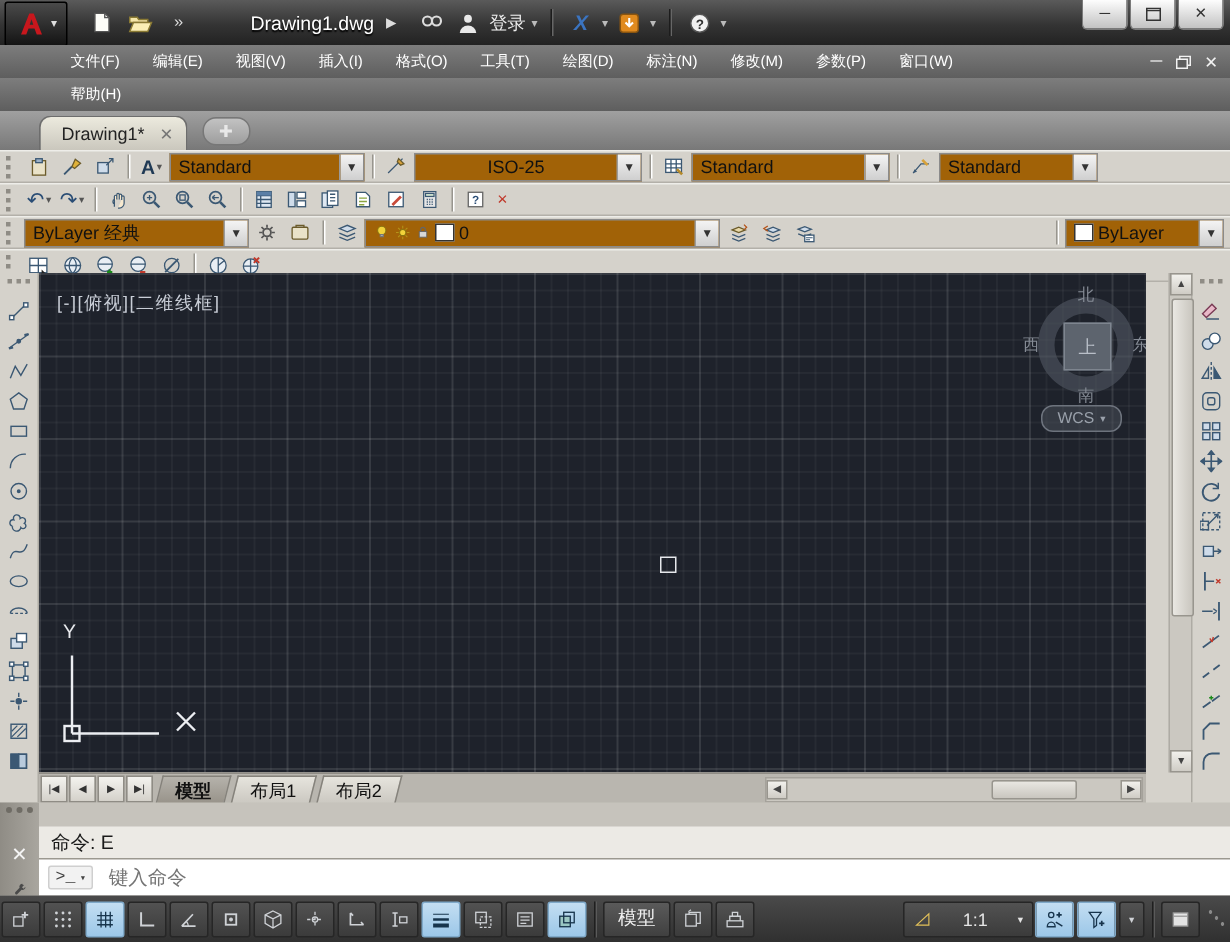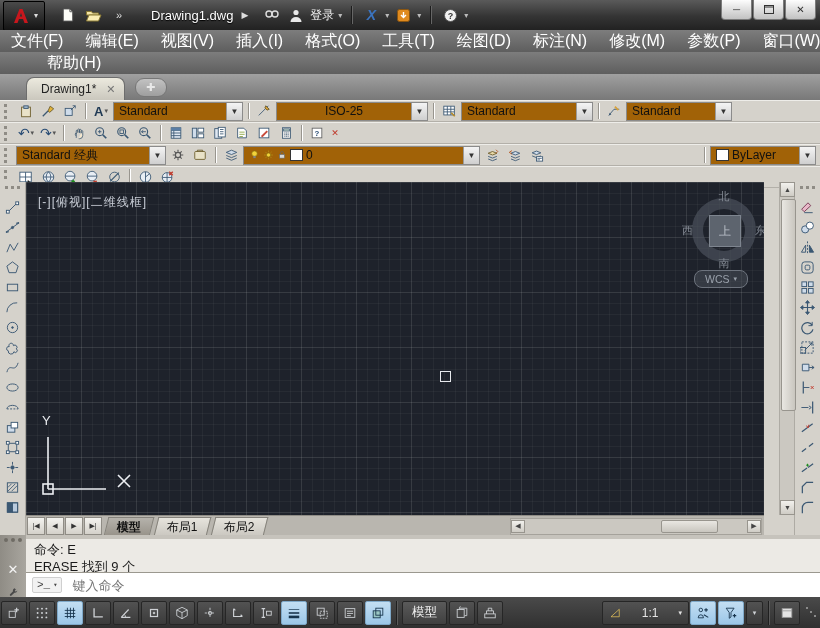--- a/index.html
+++ b/index.html
@@ -9,40 +9,40 @@
   svg{display:block}
 
   
   .titlebar{position:absolute;left:0;top:0;width:820px;height:30px;
     background:linear-gradient(#5a5a5a,#343434 55%,#222);display:flex;align-items:center;}
   .acad-logo{width:40px;height:28px;margin:1px 2px 0 3px;display:flex;align-items:center;justify-content:center;
     background:linear-gradient(#4a4a4a,#141414);border:1px solid #000;border-radius:2px;}
   .logo-arrow{color:#ddd;font-size:8px;margin-left:2px}
   .qat{display:flex;align-items:center;gap:6px;margin-left:10px}
   .qbtn{width:20px;height:20px;display:flex;align-items:center;justify-content:center}
-  .tb-title{color:#fff;font-size:13px;margin-left:22px;text-shadow:0 1px 1px #000;white-space:nowrap}
+  .tb-title{color:#fff;font-size:13px;margin-left:38px;text-shadow:0 1px 1px #000;white-space:nowrap}
   .tb-arrow{color:#ddd;font-size:9px;margin:0 6px 0 8px}
   .searchbox{width:178px;height:19px;background:#fff;border:1px solid #2a2a2a;border-radius:2px;
     display:flex;align-items:center;padding:0 4px}
   .searchbox input{border:0;outline:0;width:100%;font-style:italic;font-size:11.5px;color:#555;
     font-family:inherit;background:transparent}
   .trow{display:flex;align-items:center;gap:4px;margin-left:8px;color:#ddd}
   .signin{color:#eee;font-size:12px}
   .mini-arrow{color:#bbb;font-size:8px}
   .tsep{width:1px;height:18px;background:#1c1c1c;box-shadow:1px 0 0 #666;margin:0 5px}
   .winbtns{position:absolute;right:4px;top:0;display:flex}
   .wbtn{width:29px;height:19px;margin-left:1px;border:1px solid #7a7a7a;border-top:0;
     border-radius:0 0 4px 4px;background:linear-gradient(#fdfdfd,#d9d9d9 60%,#c2c2c2);
     display:flex;align-items:center;justify-content:center;color:#333;font-size:10px}
 
   
   .menurow{position:absolute;left:0;width:820px;height:22px;
     background:linear-gradient(#7d7d7d,#5e5e5e);display:flex;align-items:center;color:#fff;}
   .menurow.r1{top:30px}.menurow.r2{top:52px;border-bottom:1px solid #4c4c4c}
-  .menuitem{padding:0 11px;height:22px;display:flex;align-items:center;font-size:16px;white-space:nowrap}
+  .menuitem{padding:0 11px;height:22px;display:flex;align-items:center;font-size:10px;white-space:nowrap}
   .menurow .lead{width:36px}
   .docctrl{margin-left:auto;display:flex;align-items:center;gap:9px;padding-right:8px;color:#f2f2f2}
   .docctrl span{font-size:11px}
 
   
   .filetabs{position:absolute;left:0;top:74px;width:820px;height:26px;
     background:linear-gradient(#a0a0a0,#787878);display:flex;align-items:flex-end}
   .ftab{margin-left:26px;height:22px;padding:0 8px 0 14px;display:flex;align-items:center;gap:10px;
     background:linear-gradient(#eceade,#cac7bd);border:1px solid #6d6d6d;border-bottom:0;
     border-radius:8px 8px 0 0;color:#222;font-size:12px}
@@ -124,28 +124,28 @@
     background:linear-gradient(#f2f1ed,#cfccc5);border:1px solid #98958e;box-sizing:border-box}
   .hthumb{position:absolute;left:150px;width:55px;height:11px;top:1px;
     background:linear-gradient(#e9e7e2,#c9c6bf);border:1px solid #98958e;border-radius:2px}
 
   
   .cmdwin{position:absolute;left:0;top:535px;width:820px;height:62px;background:#c6c3bc}
   .cmd-left{position:absolute;left:0;top:0;width:26px;height:62px;background:linear-gradient(90deg,#8f8c85,#a9a69f);
     display:flex;flex-direction:column;align-items:center}
   .cmd-close{color:#f4f4f4;font-size:13px;margin-top:16px;font-weight:bold}
   .cmd-grip{width:18px;height:6px;border-top:4px dotted #6f6c65;margin-top:3px}
-  .cmd-hist{position:absolute;left:26px;top:4px;width:794px;height:37px;background:#eceae5;
+  .cmd-hist{position:absolute;left:26px;top:16px;width:794px;height:37px;background:#eceae5;
     color:#1a1a1a;font-size:13px;padding:2px 0 0 8px;box-sizing:border-box;line-height:17px}
   .cmd-inputrow{position:absolute;left:26px;top:37px;width:794px;height:25px;background:#fff;
     border-top:1px solid #9b988f;display:flex;align-items:center;padding-left:6px;box-sizing:border-box}
   .prompt-chip{display:flex;align-items:center;gap:3px;color:#444;font-size:11px;
     border:1px solid #cfcfcf;background:#f2f2f2;border-radius:2px;padding:1px 4px;margin-right:8px;
     font-family:"Liberation Mono","DejaVu Sans Mono",monospace}
-  .cmd-inputrow input{border:0;outline:0;flex:1;font-size:13px;color:#333;font-family:Liberation Sans, sans-serif}
+  .cmd-inputrow input{border:0;outline:0;flex:1;font-size:13px;color:#333;font-family:Liberation Mono, monospace}
 
   
   .statusbar{position:absolute;left:0;top:597px;width:820px;height:31px;
     background:linear-gradient(#4a4a4a,#303030);display:flex;align-items:center;color:#d6d6d6}
   .coords{font-size:12.5px;letter-spacing:.5px;padding:0 12px 0 14px;white-space:nowrap}
   .sbtn{width:24px;height:22px;margin:0 1px;border-radius:2px;border:1px solid #262626;
     background:linear-gradient(#525252,#3b3b3b);display:flex;align-items:center;justify-content:center;
     color:#cfd2d6}
   .sbtn.on{background:linear-gradient(#c3def2,#9cc7e8);border-color:#7fa9c9;color:#17344c}
   .ssep{width:1px;height:24px;background:#1f1f1f;box-shadow:1px 0 0 #5a5a5a;margin:0 4px}
@@ -428,21 +428,21 @@
           </svg>
       </div>
       <div class="tbtn" style="width:12px">
         <span style="color:#c0392b;font-size:9px;font-weight:bold">✕</span>
       </div>
     </div>
 
     <div class="trowbar">
       <div class="grip"></div>
       <div class="combo" style="width:148px">
-        <div class="ctext">Standard 经典</div>
+        <div class="ctext">ByLayer 经典</div>
         <div class="carrow">▼</div>
       </div>
       <div class="tbtn">
         <svg width="14" height="14" viewBox="0 0 16 16">
             <circle cx="8" cy="8" r="3" fill="none" stroke="#555" stroke-width="1.4"></circle>
             <path d="M8,2 v2.4 M8,11.6 V14 M2,8 h2.4 M11.6,8 H14 M3.8,3.8 l1.7,1.7 M10.5,10.5 l1.7,1.7 M12.2,3.8 l-1.7,1.7 M5.5,10.5 l-1.7,1.7" stroke="#555" stroke-width="1.3"></path>
           </svg>
       </div>
       <div class="tbtn">
         <svg width="14" height="14" viewBox="0 0 16 16">

